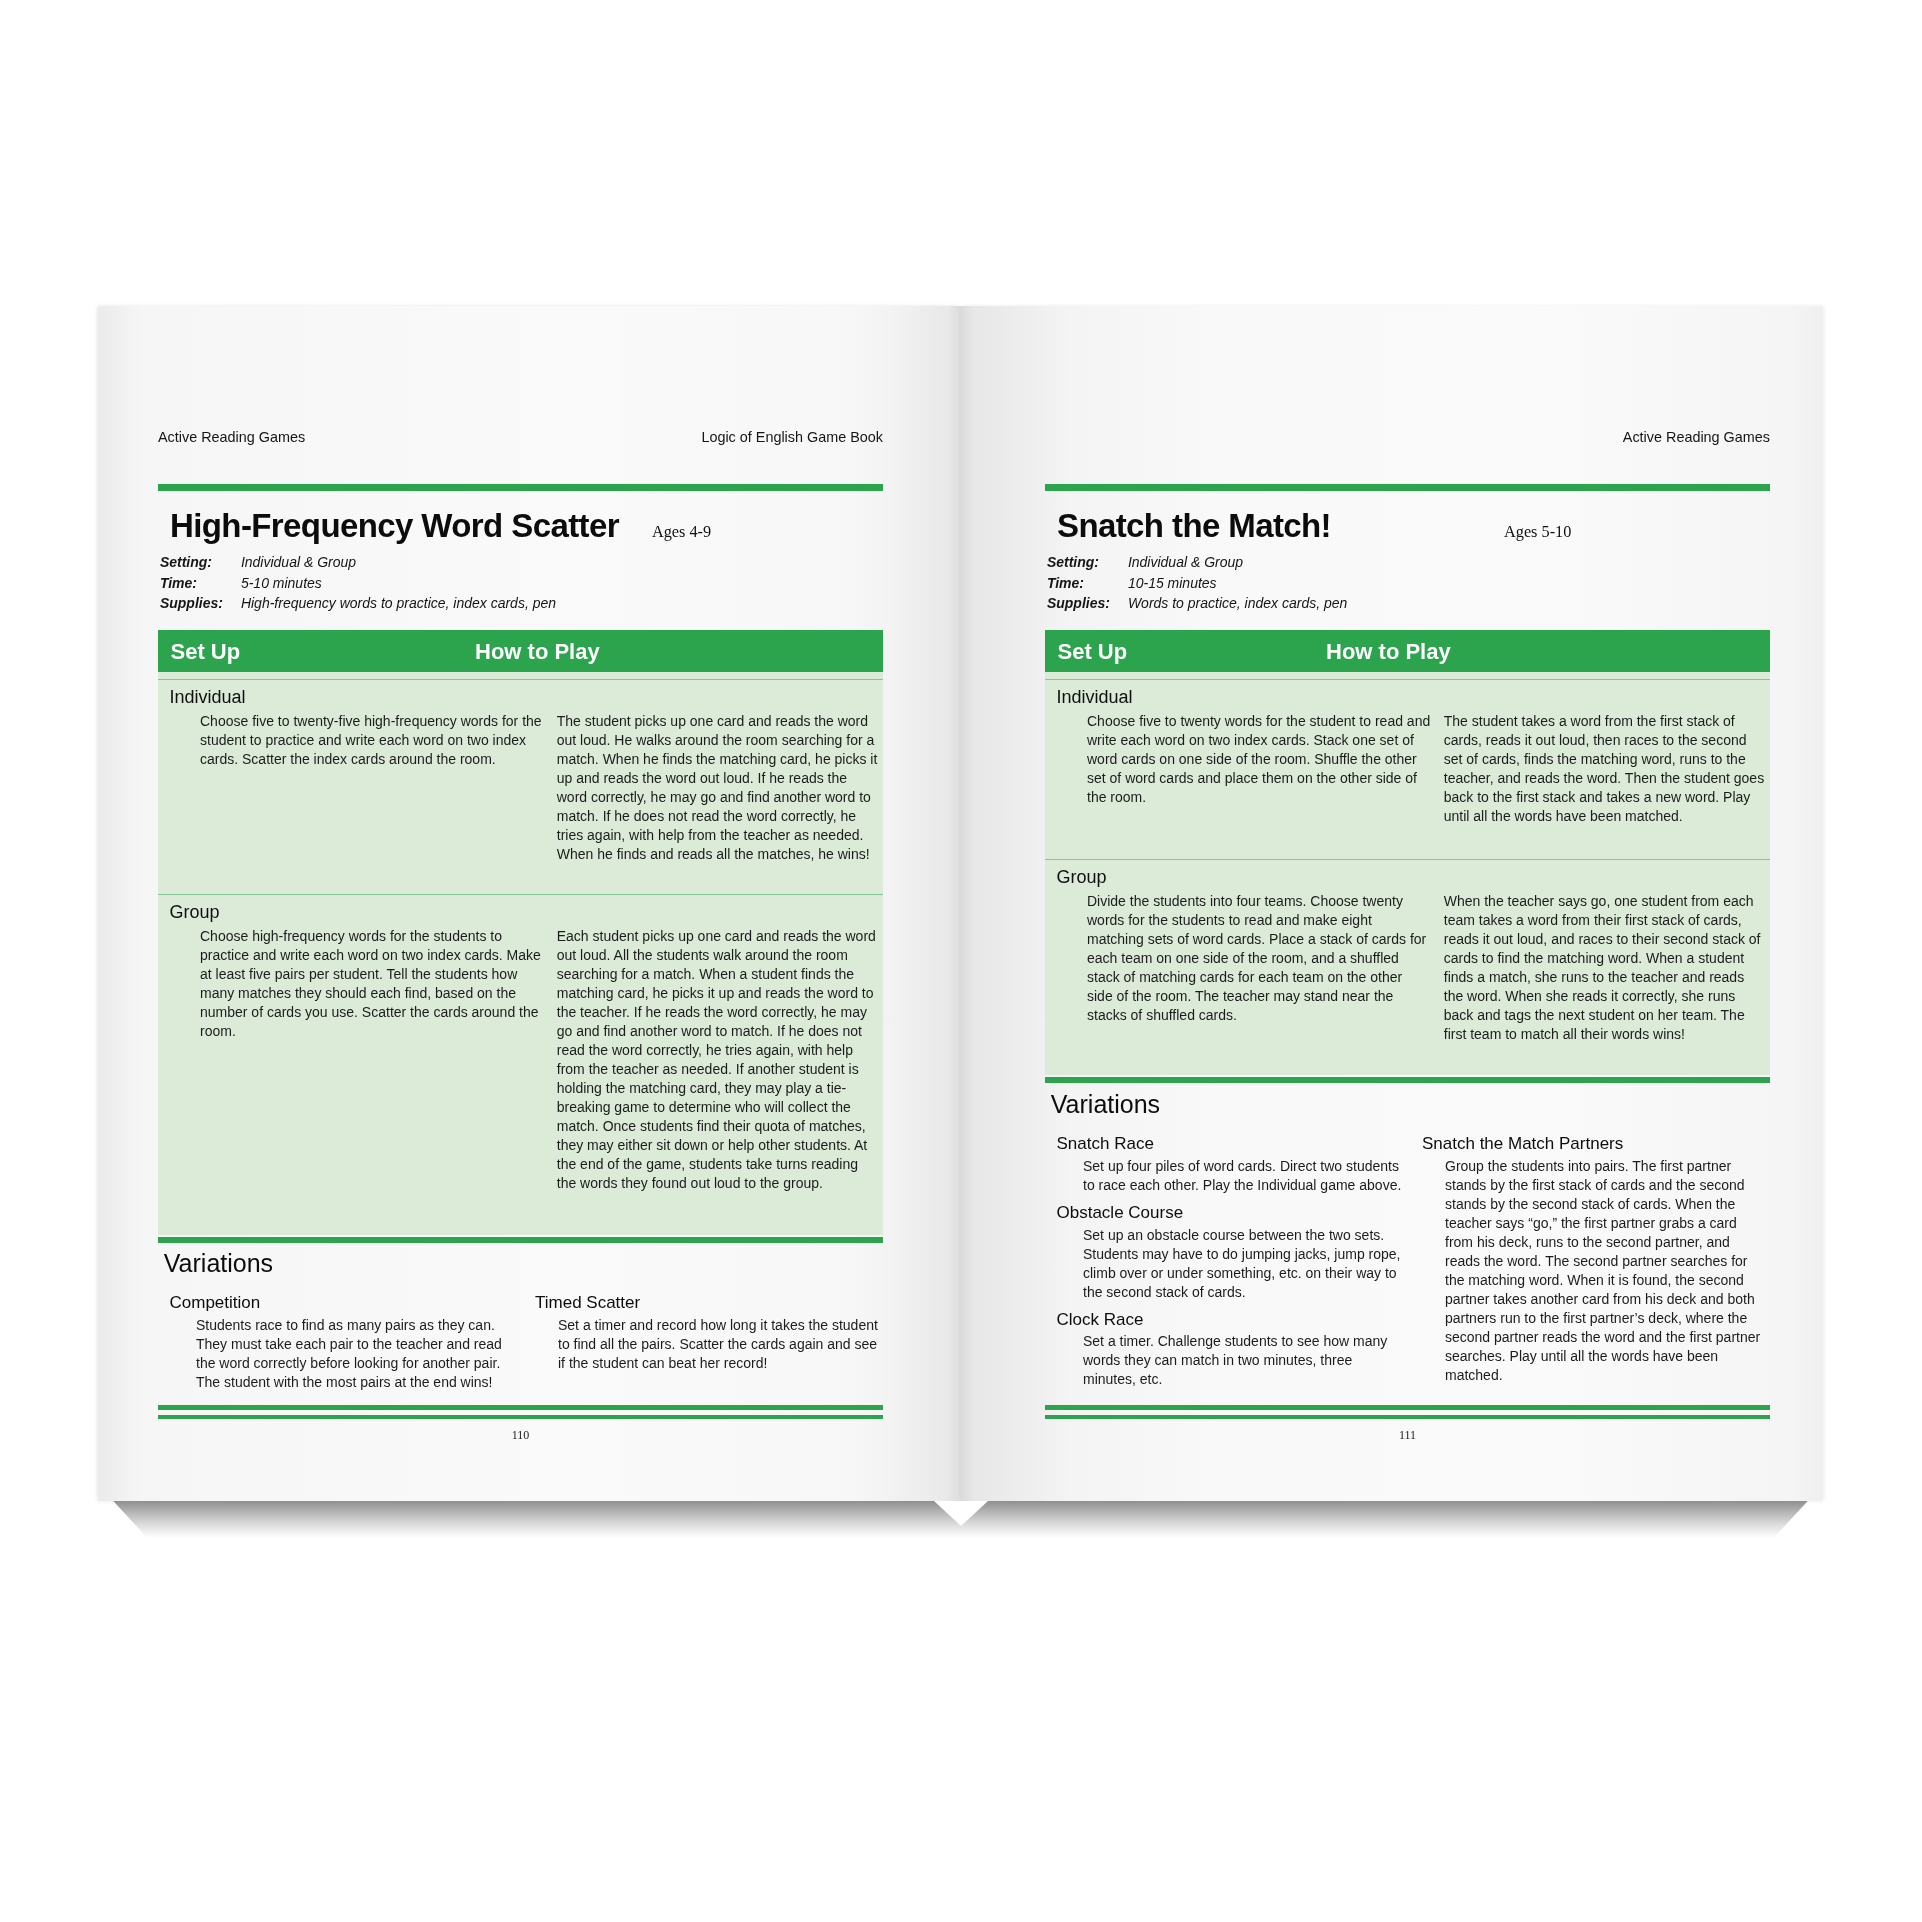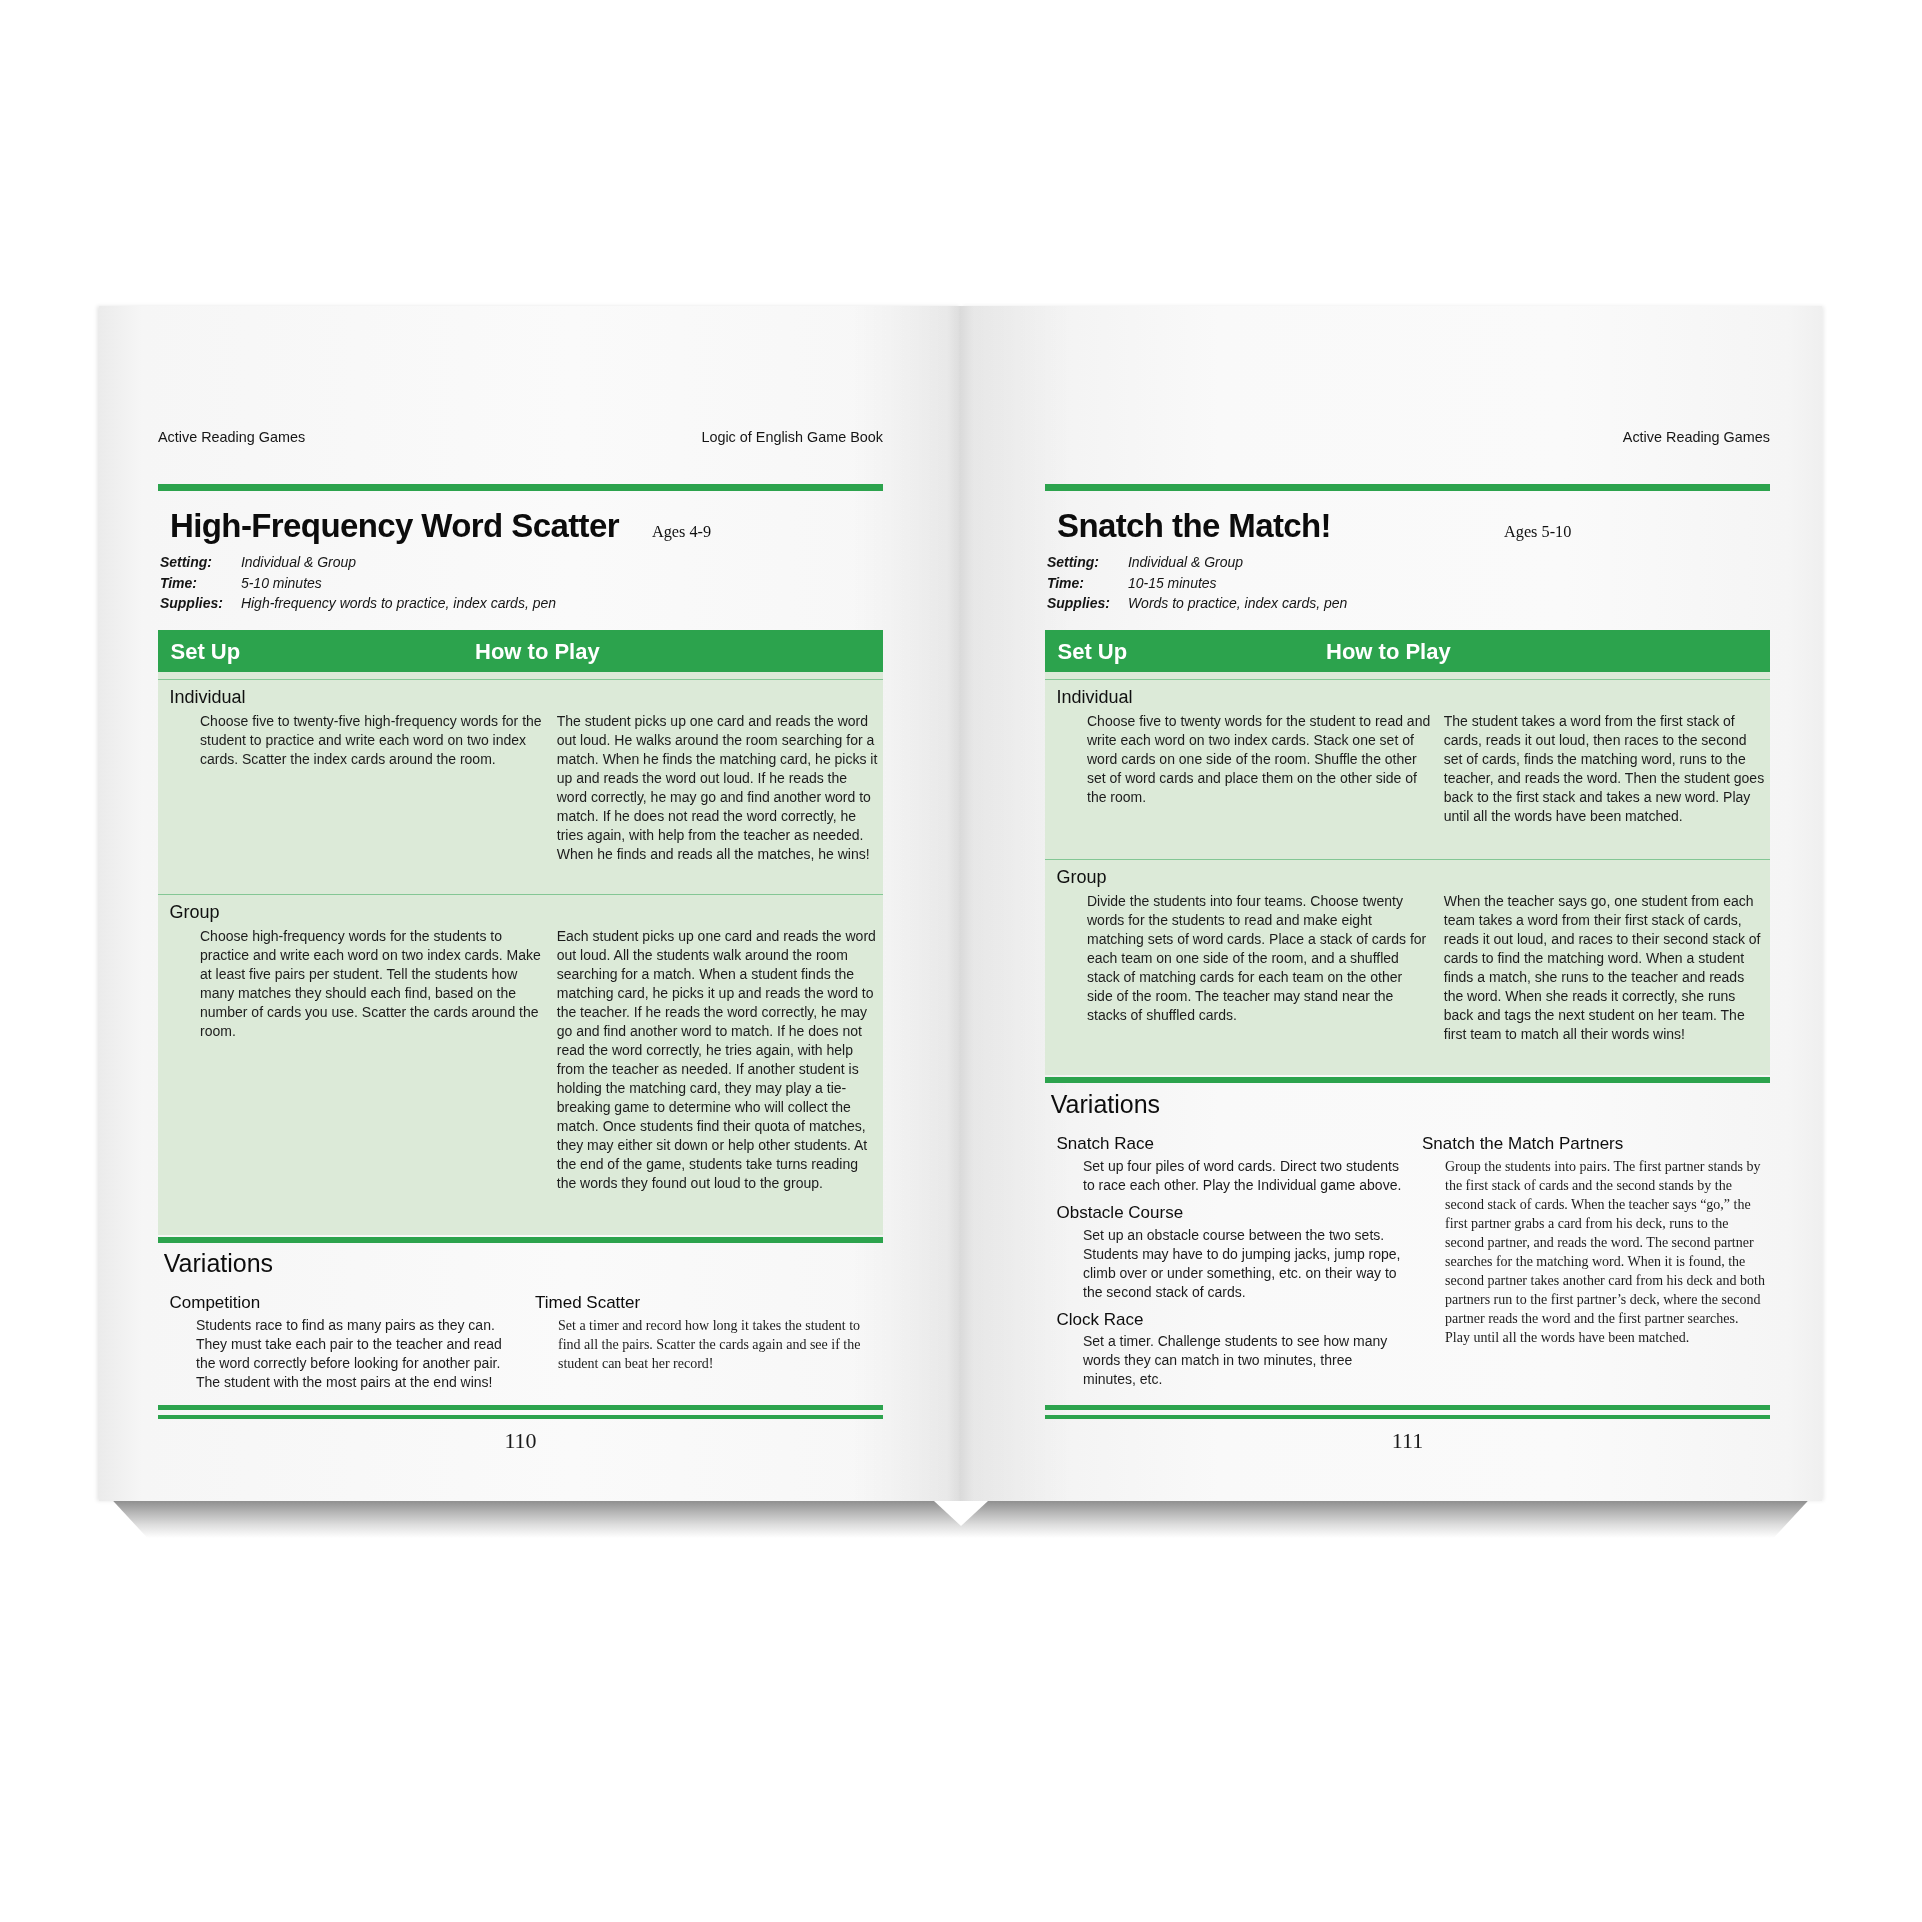--- a/index.html
+++ b/index.html
@@ -80,26 +80,26 @@
   .page-0 .var-rule{top:931px;}
   .page-1 .var-rule{top:771px;}
   .variations{position:absolute;left:0;width:100%;}
   .page-0 .variations{top:943px;}
   .page-1 .variations{top:784px;}
   .variations-title{margin:0 0 7.7px 5.8px;font-size:25px;font-weight:normal;color:#0d0d0d;}
   .var-grid{display:grid;grid-template-columns:52% 48%;}
   .var-item-head{font-size:17px;color:#0d0d0d;margin:7.7px 0 2.9px 11.5px;}
   .var-col-2 .var-item-head{margin-left:0;}
   .var-item-body{font-size:14px;line-height:19px;color:#1c1c1c;margin:0 15.4px 4.8px 38px;}
-  .var-col-2 .var-item-body{margin:0 3.8px 4.8px 23px;font-family:Liberation Serif, serif;}
+  .var-col-2 .var-item-body{margin:0 3.8px 4.8px 23px;}
 
   .dbl-rule{position:absolute;top:1099px;left:0;width:100%;}
   .dbl-rule div{height:4.8px;background:var(--accent-green);margin-bottom:4.8px;}
   .pageno{position:absolute;top:1122px;left:0;width:100%;text-align:center;
-    font-family:"Liberation Serif",serif;font-size:22px;color:#1a1a1a;}
+    font-family:"Liberation Serif",serif;font-size:12px;color:#1a1a1a;}
 </style>
 </head>
 <body>
 
 <div class="canvas">
   <div class="spread">
     <div class="paper paper-left"></div>
     <div class="paper paper-right"></div>
     <div class="gutter-shade"></div>
     <div class="bottom-shadow"></div>

